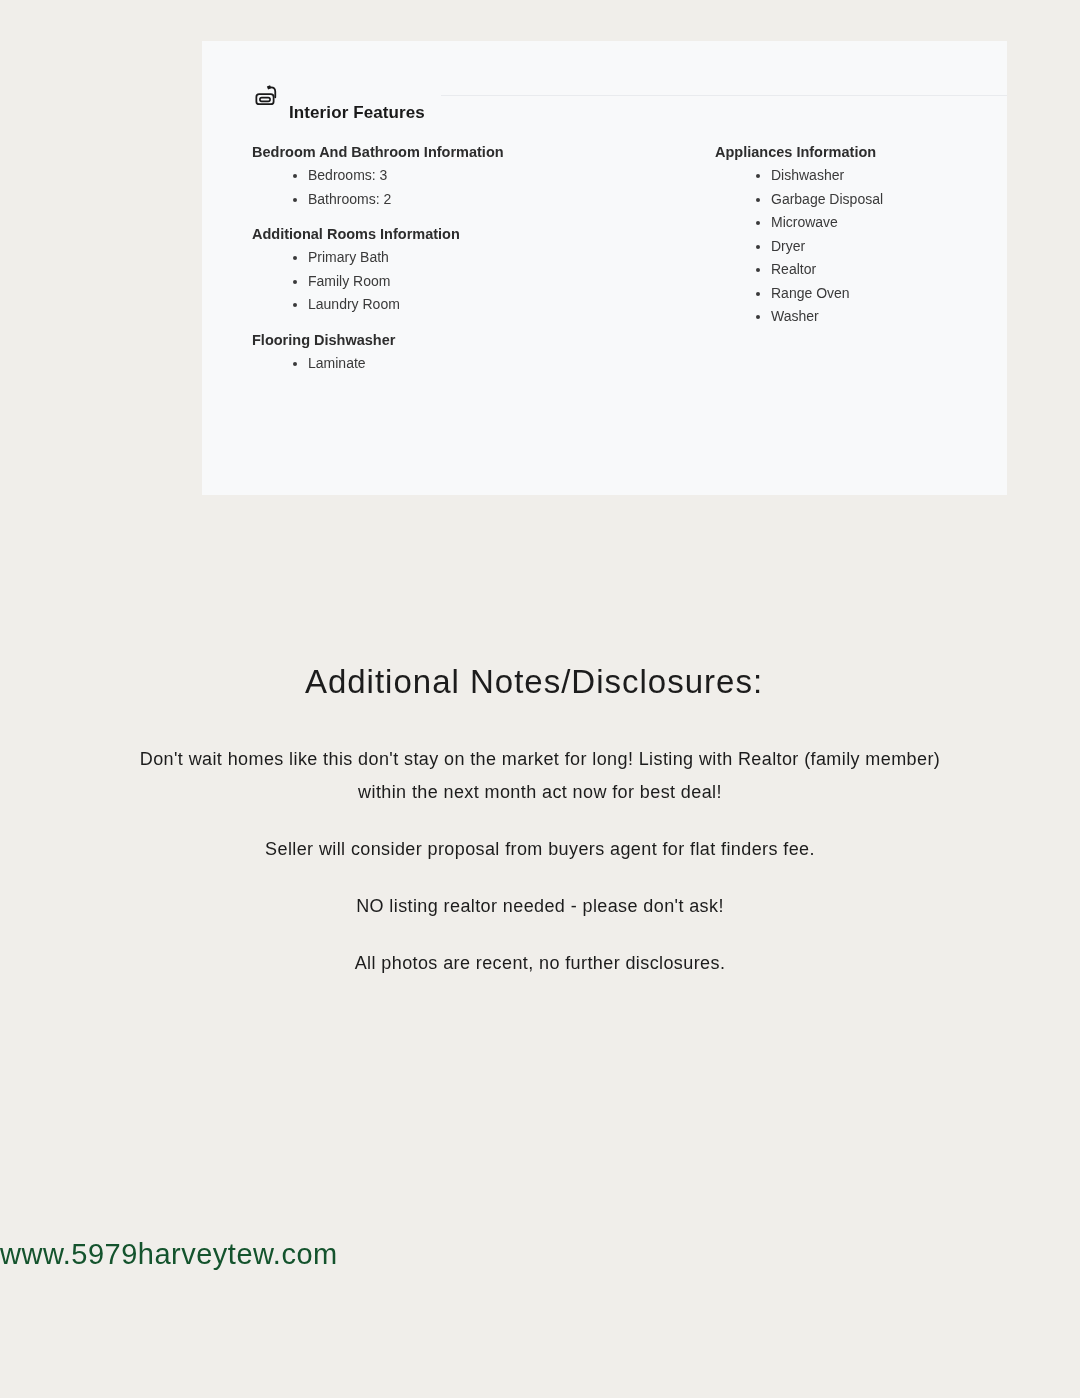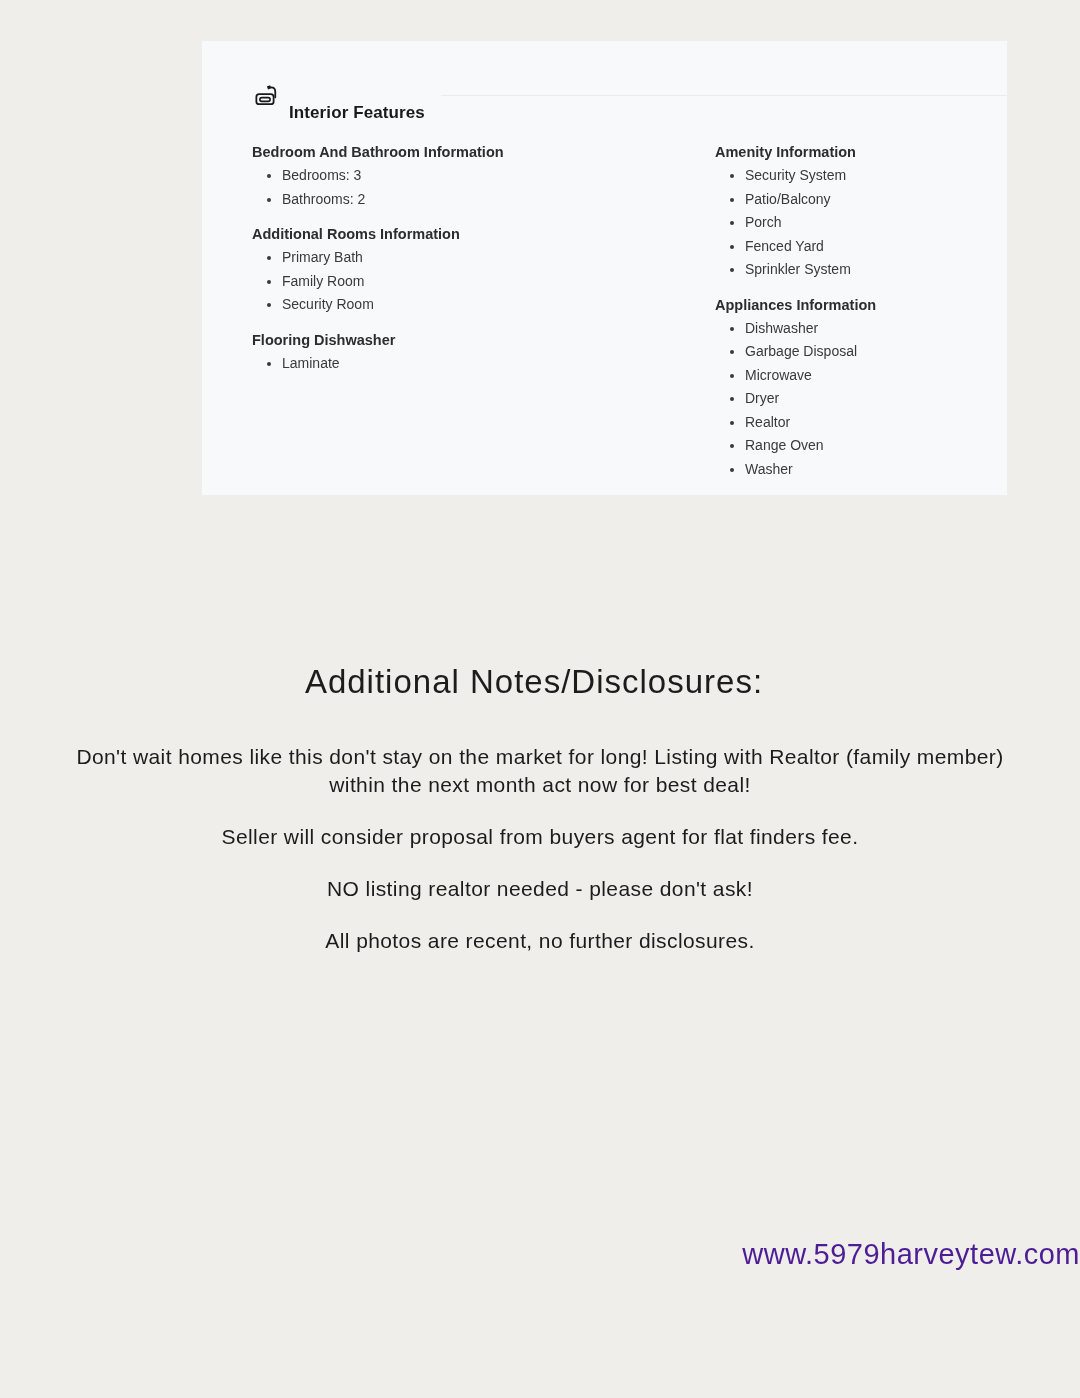--- a/index.html
+++ b/index.html
@@ -59,20 +59,21 @@
   }
   .feature-section ul {
     list-style: disc;
     padding-left: 30px;
     margin: 4px 0 2px 0;
   }
   .feature-section li {
     font-size: 14px;
     line-height: 23.5px;
     color: #3a3a3a;
+    margin-left: 26px;
   }
 
   
   .notes-heading {
     position: absolute;
     top: 663px;
     left: 0;
     right: 12px;
     text-align: center;
     font-size: 33px;
@@ -81,38 +82,38 @@
     color: #1c1c1c;
   }
   .notes-body {
     position: absolute;
     top: 743px;
     left: 10px;
     right: 10px;
     text-align: center;
   }
   .notes-body p {
-    font-size: 21px;
-    line-height: 28px;
+    font-size: 18px;
+    line-height: 33px;
     letter-spacing: 0.4px;
     color: #1c1c1c;
     margin-bottom: 24px;
     white-space: pre-line;
   }
 
   
   .site-url {
     position: absolute;
     top: 1238px;
     left: 0;
     right: 0;
-    text-align: right;
+    text-align: left;
     font-size: 29px;
     letter-spacing: 0.5px;
-    color: #4c1d95;
+    color: #14532d;
   }
 </style>
 </head>
 <body>
 
 <section class="card">
 
   <div class="card-header">
     <span class="icon-wrap">
       <svg width="26" height="24" viewBox="0 0 22 20" fill="none">
@@ -140,45 +141,35 @@
           <li>Bedrooms: 3</li>
           <li>Bathrooms: 2</li>
         </ul>
       </div>
 
       <div class="feature-section">
         <h3>Additional Rooms Information</h3>
         <ul>
           <li>Primary Bath</li>
           <li>Family Room</li>
-          <li>Security Room</li>
+          <li>Laundry Room</li>
         </ul>
       </div>
 
       <div class="feature-section">
         <h3>Flooring Dishwasher</h3>
         <ul>
           <li>Laminate</li>
         </ul>
       </div>
 
     </div>
 
     <div class="col">
 
-      <div class="feature-section">
-        <h3>Amenity Information</h3>
-        <ul>
-          <li>Security System</li>
-          <li>Patio/Balcony</li>
-          <li>Porch</li>
-          <li>Fenced Yard</li>
-          <li>Sprinkler System</li>
-        </ul>
-      </div>
 
       <div class="feature-section">
         <h3>Appliances Information</h3>
         <ul>
           <li>Dishwasher</li>
           <li>Garbage Disposal</li>
           <li>Microwave</li>
           <li>Dryer</li>
           <li>Realtor</li>
           <li>Range Oven</li>

